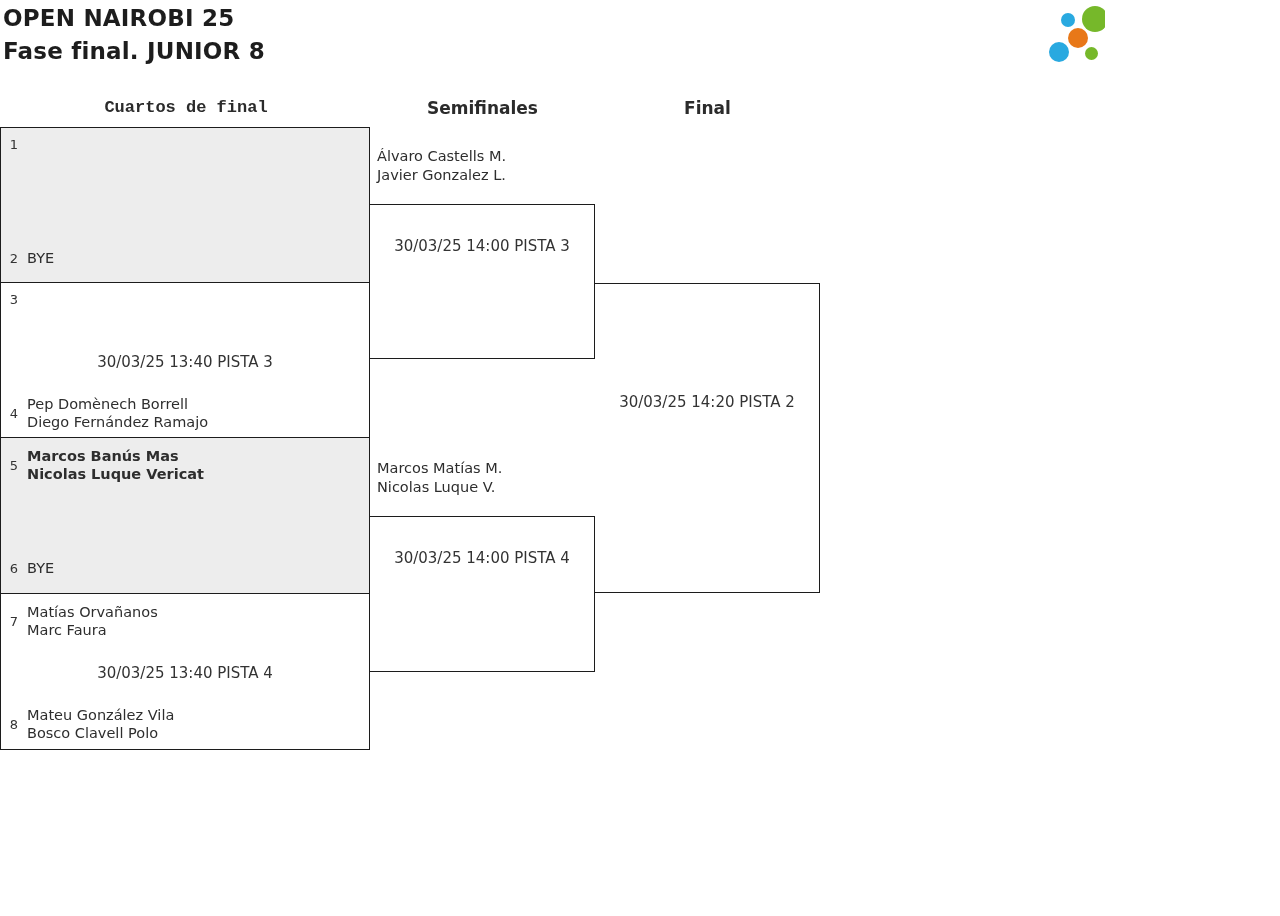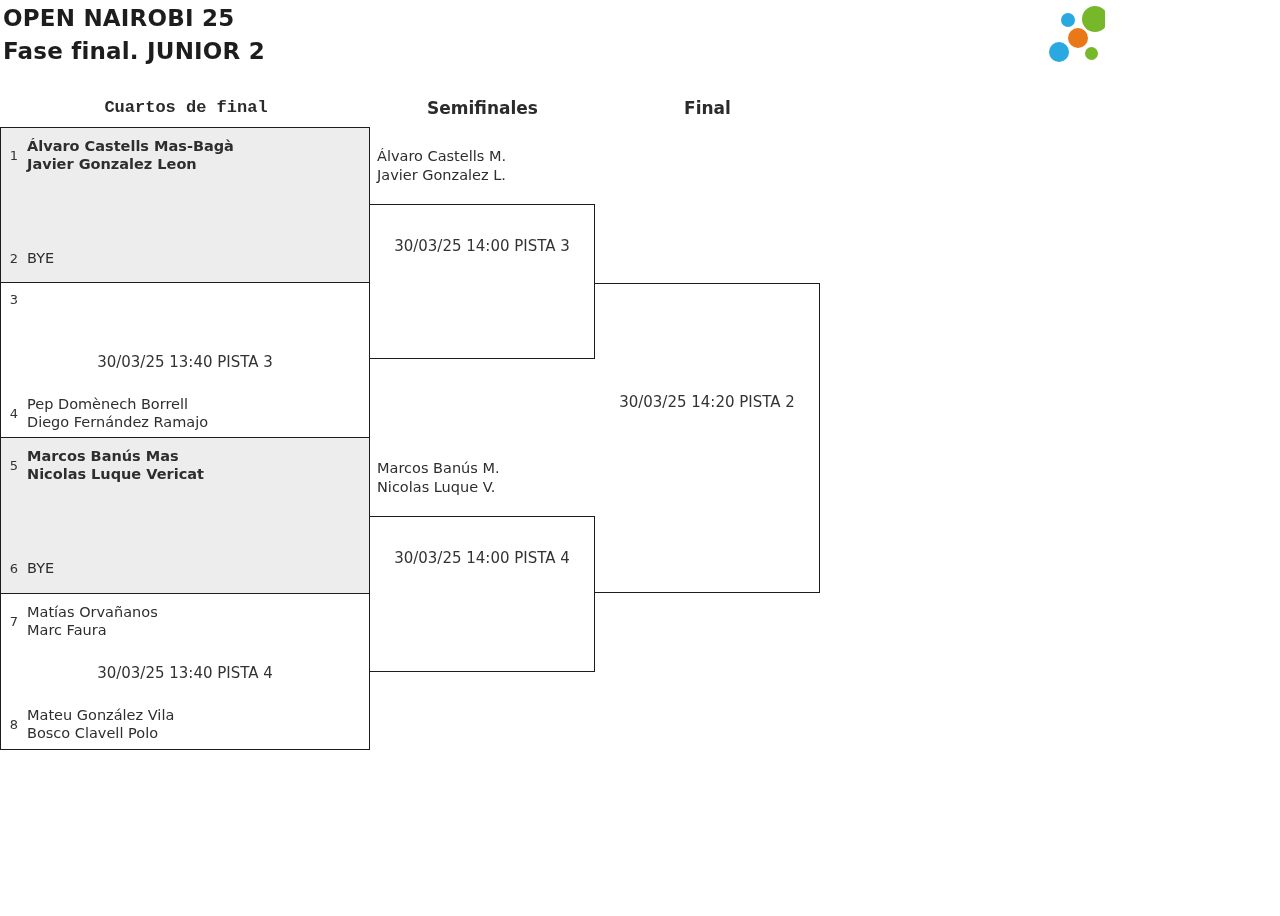--- a/index.html
+++ b/index.html
@@ -60,45 +60,41 @@
   .final-box { position:absolute; left:595px; top:283px; width:225px; height:310px; border:1px solid #1c1c1c; border-left:none; }
   .final-match { top:109px; }
 </style>
 </head>
 <body>
 
 <div class="page">
 
   <div class="title">
     <div>OPEN NAIROBI 25</div>
-    <div>Fase final. JUNIOR 2</div>
+    <div>Fase final. JUNIOR 8</div>
   </div>
 
   <div class="logo">
     <span class="dot dot-blue-small"></span>
     <span class="dot dot-green-big"></span>
     <span class="dot dot-orange"></span>
     <span class="dot dot-blue-big"></span>
     <span class="dot dot-green-small"></span>
     <span class="wordmark">xporty</span>
   </div>
 
   <div class="round-header rh-qf">Cuartos de final</div>
   <div class="round-header rh-sf">Semifinales</div>
   <div class="round-header rh-f">Final</div>
 
   <div class="qf-col">
 
     <div class="qf-box qf-b1 shaded divided">
       <div class="team team-a winner">
         <span class="seed">1</span>
-        <div class="names">
-          <div>Álvaro Castells Mas-Bagà</div>
-          <div>Javier Gonzalez Leon</div>
-        </div>
       </div>
       <div class="team team-bye">
         <span class="seed">2</span>
         <div class="names">
           <div>BYE</div>
         </div>
       </div>
     </div>
 
     <div class="qf-box qf-b2 divided">
@@ -149,21 +145,21 @@
       </div>
     </div>
 
   </div>
 
   <div class="sf-winner sf-winner1">
     <div>Álvaro Castells M.</div>
     <div>Javier Gonzalez L.</div>
   </div>
   <div class="sf-winner sf-winner2">
-    <div>Marcos Banús M.</div>
+    <div>Marcos Matías M.</div>
     <div>Nicolas Luque V.</div>
   </div>
 
   <div class="sf-box sf-box1">
     <div class="match-label sf-match">30/03/25 14:00 PISTA 3</div>
   </div>
   <div class="sf-box sf-box2">
     <div class="match-label sf-match">30/03/25 14:00 PISTA 4</div>
   </div>
 

